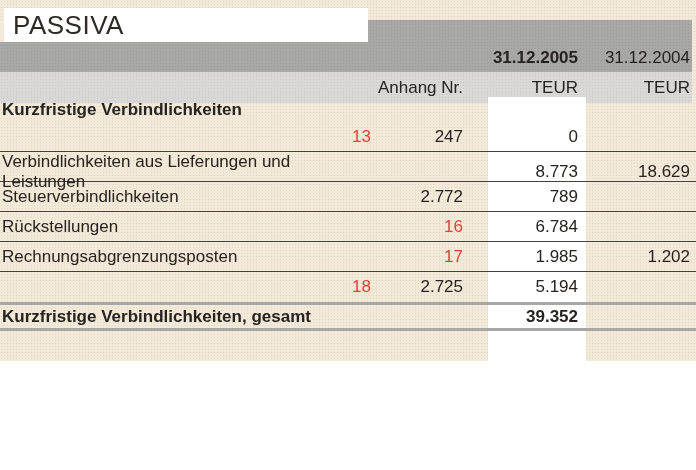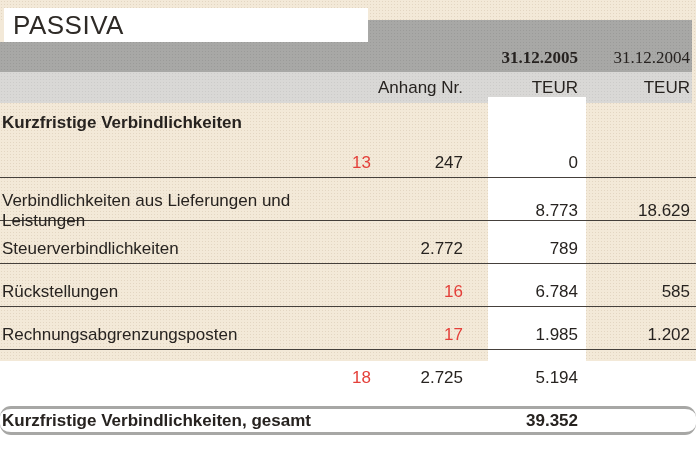--- a/index.html
+++ b/index.html
@@ -17,21 +17,20 @@
     background-image:radial-gradient(rgba(146,116,82,0.16) 0.8px, transparent 0.9px);
     background-size:3px 3px;
   }
   .band-dark {
     position:absolute; left:0; top:20px; width:692px; height:52px;
     background-color:#a8a8a6;
     background-image:radial-gradient(rgba(40,40,40,0.10) 0.8px, transparent 0.9px);
     background-size:3px 3px;
     display:flex; flex-direction:column; justify-content:flex-end;
     padding-bottom:4px;
-    font-family:Liberation Serif, serif;
   }
   .band-light {
     position:absolute; left:0; top:72px; width:692px; height:31px;
     background-color:#d9d8d6;
     background-image:radial-gradient(rgba(60,60,60,0.08) 0.8px, transparent 0.9px);
     background-size:3px 3px;
     display:flex; flex-direction:column; justify-content:center;
   }
   .left-notch {
     position:absolute; left:0; top:20px; width:4px; height:22px;
@@ -51,32 +50,31 @@
     position:absolute; left:0; top:97px; width:696px;
   }
   
   .grid {
     display:grid;
     grid-template-columns:1fr 92px 115px 112px;
     align-items:center;
     font-size:17px;
   }
   .band-dark .grid, .band-light .grid { padding:0 2px; }
-  .rows .grid { padding:0 6px 0 2px;margin-top:13px; }
+  .rows .grid { padding:0 6px 0 2px; }
   .c-anhang, .c-2005, .c-2004 { text-align:right; }
   .dates { color:#262220; }
   .date-2005 { font-weight:bold; }
   .row-section { height:25px; font-weight:bold; }
   .row-data { height:30px; border-bottom:1px solid #45403b; }
   .row-data.no-line { border-bottom:none; }
   .row-total {
     height:29px; font-weight:bold;
     border-top:3px solid #a7a7a5;
     border-bottom:3px solid #a7a7a5;
-    border-radius:11px;
   }
   .anhang-red { color:#e4403a; }
 </style>
 </head>
 <body>
 
 <div id="canvas">
   <div class="block">
 
     <div class="band-dark">
@@ -130,21 +128,20 @@
       <div class="grid row-data">
         <div>Steuerverbindlichkeiten</div>
         <div class="c-2005">2.772</div>
         <div class="c-2004">789</div>
       </div>
 
       <div class="grid row-data">
         <div>Rückstellungen</div>
         <div class="c-anhang anhang-red">16</div>
         <div class="c-2005">6.784</div>
-        <div class="c-2004">585</div>
       </div>
 
       <div class="grid row-data">
         <div>Rechnungsabgrenzungsposten</div>
         <div class="c-anhang anhang-red">17</div>
         <div class="c-2005">1.985</div>
         <div class="c-2004">1.202</div>
       </div>
 
       <div class="grid row-data no-line">

